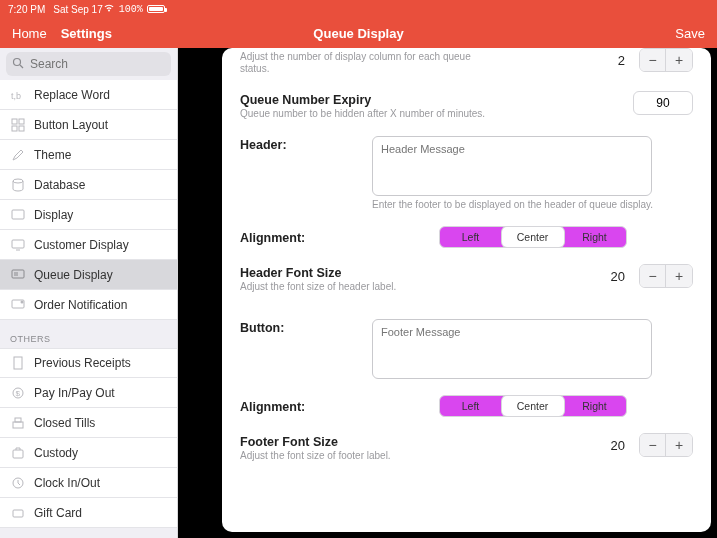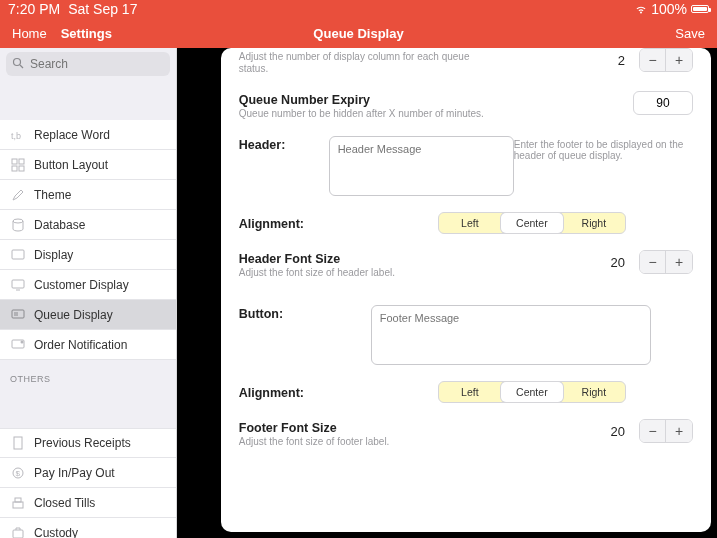--- a/index.html
+++ b/index.html
@@ -1,53 +1,53 @@
 <!DOCTYPE html>
 <html><head>
 <meta charset="utf-8">
 <style>
   * { box-sizing: border-box; margin: 0; padding: 0; }
   html, body { width: 717px; height: 538px; font-family: -apple-system, Helvetica, Arial, sans-serif; overflow: hidden; background: #000; }
-  .statusbar { height: 18px; background: #e94f3c; color: #fff; display: flex; align-items: center; font-size: 14px; padding: 0 8px; justify-content: space-between; }
+  .statusbar { height: 18px; background: #e94f3c; color: #fff; display: flex; align-items: center; font-size: 10px; padding: 0 8px; justify-content: flex-start; }
   .statusbar .sb-left { display:flex; gap:8px; align-items:center;}
-  .statusbar .sb-right { display:flex; gap:4px; align-items:center;}
+  .statusbar .sb-right { display:flex; gap:4px; align-items:center;font-family:Liberation Mono, monospace;}
   .navbar { height: 30px; background: #e94f3c; color: #fff; display: flex; align-items: center; justify-content: space-between; padding: 0 12px; font-size: 13px; }
   .navbar .left { display:flex; gap:14px; align-items:center;}
   .navbar .title { position:absolute; left:50%; transform:translateX(-50%); font-weight:600; font-size:13px;}
   .navbar .settings-lbl { font-weight:600; }
   .body { display:flex; height: calc(538px - 48px); background:#000;}
   .sidebar { width: 178px; background:#f0eff4; border-right:1px solid #d9d9db; display:flex; flex-direction:column;}
   .searchwrap { padding:4px 6px; }
   .search { width:100%; height:24px; background:#e2e1e6; border:none; border-radius:6px; padding:0 20px 0 24px; font-size:12px; color:#7b7b80;}
   .searchbox{position:relative;}
   .searchbox svg{position:absolute; left:12px; top:9px;}
   .menu { flex:1; overflow:hidden; }
   .menu-item { height:30px; display:flex; align-items:center; gap:8px; padding:0 10px; font-size:12px; color:#333; border-bottom:1px solid #e4e4e8; background:#fff; cursor:pointer;}
-  .menu-item.first{border-top:1px solid #e4e4e8;margin-top:40px;}
+  .menu-item.first{border-top:1px solid #e4e4e8;}
   .menu-item.selected { background:#d8d8dc; }
   .menu-item .icon { width:16px; height:16px; color:#b8b8bd; display:flex; align-items:center; justify-content:center;}
   .section-hdr { font-size:9px; color:#8a8a8e; padding:14px 10px 4px; letter-spacing:0.5px; background:#f0eff4;}
   .content-outer { flex:1; background:#000; padding:0 6px 6px 6px;}
   .content { background:#fff; border-radius:10px; height:100%; overflow:hidden; padding: 0 18px 10px 18px; position:relative;margin-left:38px;}
   .content-inner { position:relative; top:-8px;}
   .row { display:flex; padding:8px 0; gap:12px; align-items:flex-start;}
   .row-label { width:120px; font-size:12.5px; color:#222; font-weight:600; padding-top:2px;}
   .row-sub { font-size:10px; color:#9a9a9e; font-weight:400; margin-top:1px; line-height:1.2;}
   .row-control { flex:1; display:flex; justify-content:flex-end; align-items:center; gap:8px;}
   .stepper { display:flex; border:1px solid #d6d6da; border-radius:6px; overflow:hidden;}
   .stepper button { width:26px; height:22px; background:#f3f3f5; border:none; color:#555; font-size:14px; cursor:pointer;}
   .stepper button:first-child{border-right:1px solid #d6d6da;}
   .val { font-size:13px; color:#222; margin-right:6px;}
   .numinput { width:60px; height:24px; border:1px solid #d6d6da; border-radius:6px; text-align:center; font-size:12px;}
   .textarea { width:280px; height:60px; border:1px solid #c9c9cd; border-radius:6px; padding:6px 8px; font-size:11px; color:#b4b4b8; resize:none; font-family:inherit;}
   .helper { font-size:10px; color:#9a9a9e; margin-top:3px;}
-  .seg { display:flex; border:1px solid #d6d6da; border-radius:6px; overflow:hidden; background:#fef9c3;}
+  .seg { display:flex; border:1px solid #d6d6da; border-radius:6px; overflow:hidden; background:#d946ef;}
   .seg button { width:62px; height:20px; border:none; background:transparent; font-size:10.5px; color:#333; cursor:pointer;}
   .seg button.active { background:#fff; border-radius:5px; box-shadow:0 0 0 1px #d6d6da;}
-  .field-col { display:flex; flex-direction:row; align-items:flex-start;}
+  .field-col { display:flex; flex-direction:column; align-items:flex-start;}
   .battery{display:inline-block;width:18px;height:8px;border:1px solid #fff;border-radius:2px;position:relative;}
   .battery:after{content:'';position:absolute;right:-3px;top:2px;width:2px;height:4px;background:#fff;border-radius:0 1px 1px 0;}
   .battery-fill{position:absolute;left:1px;top:1px;bottom:1px;right:1px;background:#fff;border-radius:1px;}
 </style>
 </head>
 <body>
 
 <div class="statusbar">
   <div class="sb-left">
     <span>7:20 PM</span>

